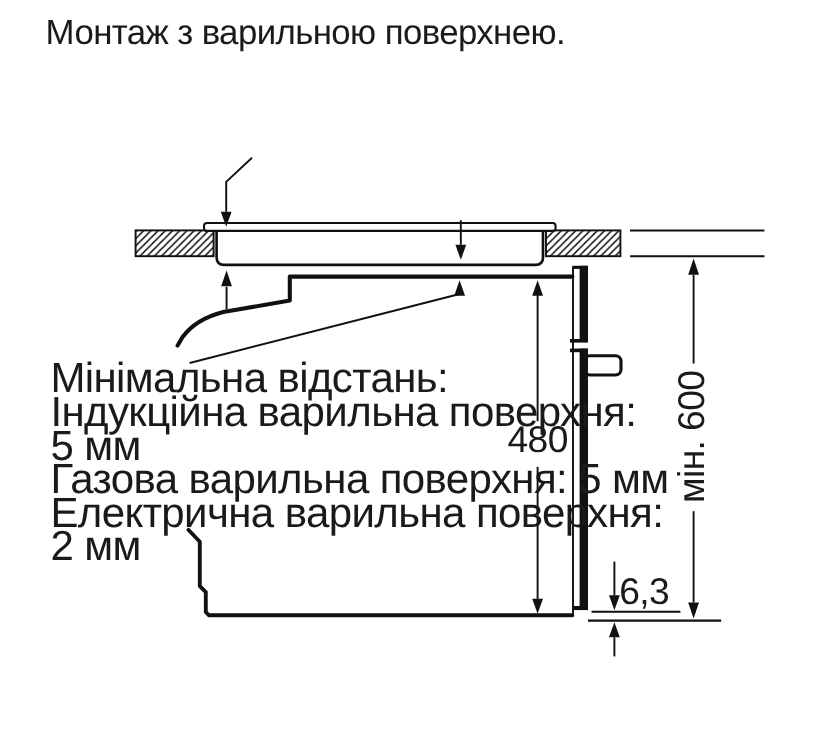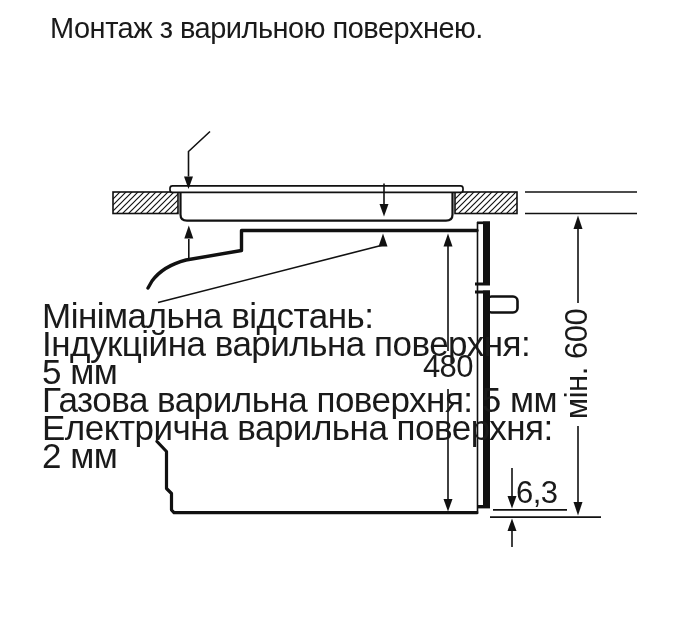--- a/index.html
+++ b/index.html
@@ -2,21 +2,21 @@
 <html><head>
 <meta charset="utf-8">
 <style>
   html,body{margin:0;padding:0;background:#ffffff;}
   .stage{
     position:relative;width:680px;height:630px;background:#fff;overflow:hidden;
     font-family:"Liberation Sans","DejaVu Sans",sans-serif;color:#1a1a1a;
   }
   .stage svg{position:absolute;left:0;top:0;}
   .txt{position:absolute;white-space:pre-line;line-height:28px;letter-spacing:-0.5px;}
-  .title{left:38px;top:12px;font-size:29px;line-height:33px;margin-left:12px;}
+  .title{left:38px;top:12px;font-size:29px;line-height:33px;}
   .note{left:215px;top:95px;font-size:28px;}
   .mindist{left:42px;top:302px;font-size:35px;}
   .dim{font-size:31px;line-height:31px;letter-spacing:-0.5px;}
   .dim570{left:421px;top:351px;width:54px;text-align:center;}
   .dim75{left:516px;top:477px;}
   .dim600{left:518px;top:347px;width:120px;height:34px;text-align:center;
           transform:rotate(-90deg);transform-origin:50% 50%;}
   .footer{right:33px;top:591px;font-size:29px;line-height:33px;}
 </style>
 </head>

